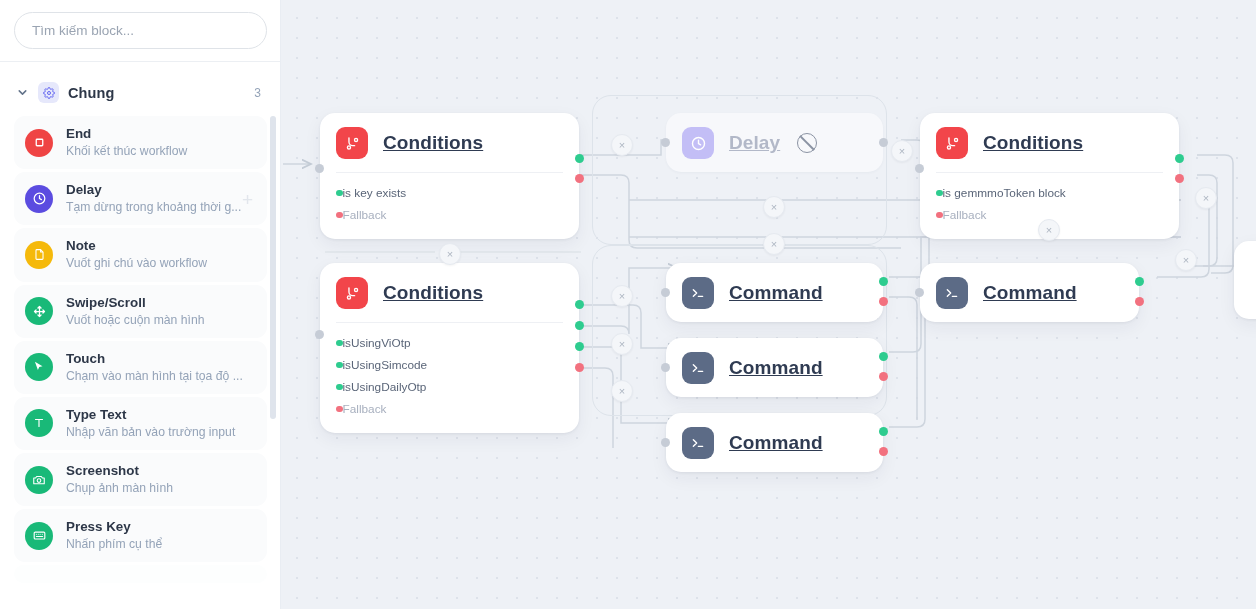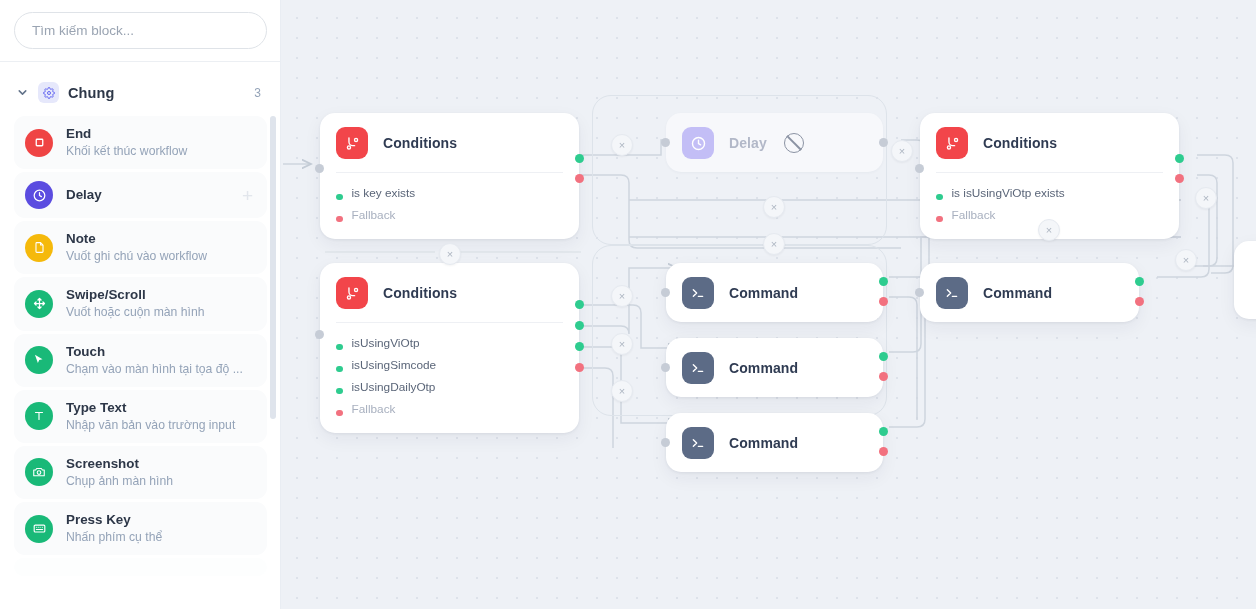--- a/index.html
+++ b/index.html
@@ -123,25 +123,25 @@
   }
   .node-head { display:flex; align-items:center; gap:15px; padding:14px 16px 13px 16px; }
   .node-icon {
     width:32px; height:32px; border-radius:9px;
     display:flex; align-items:center; justify-content:center; flex:0 0 32px;
     color:#fff;
   }
   .ni-cond { background:#f2454a; }
   .ni-cmd  { background:#5c6b86; }
   .ni-delay{ background:#c3bef6; }
-  .node-title { font-size:14px; font-weight:700; color:#2f3b52; letter-spacing:.1px; }
+  .node-title { font-size:19px; font-weight:700; color:#2f3b52; letter-spacing:.1px;text-decoration:underline; }
   .node-title.muted { color:#b2b8c8; font-weight:700; }
   .node-sep { height:1px; background:#eef0f4; margin:0 16px; }
   .node-body { padding:9px 16px 13px 16px; }
-  .cond-row { display:flex; align-items:flex-end; gap:9px; padding:4px 0; }
+  .cond-row { display:flex; align-items:center; padding:4px 0; }
   .cond-dot { width:6.5px; height:6.5px; border-radius:50%; flex:0 0 6.5px; }
   .cond-dot.ok { background:#2ecc8f; }
   .cond-dot.fb { background:#f2717f; }
   .cond-label { font-size:11.8px; color:#5a6578; }
   .cond-label.fb { color:#a8b0bf; }
   .disabled-badge {
     width:20px; height:20px; border-radius:50%;
     border:1.8px solid #8b93a3; position:relative; flex:0 0 20px; margin-left:2px;
   }
   .disabled-badge::after {
@@ -209,20 +209,21 @@
 
       <div class="block-item">
         <span class="block-icon bi-delay">
           <svg viewBox="0 0 24 24" width="15" height="15" fill="none" stroke="currentColor" stroke-width="2">
               <circle cx="12" cy="12" r="8.5"></circle>
               <path d="M12 7.5V12l3 1.8" stroke-linecap="round"></path>
             </svg>
         </span>
         <span class="block-text">
           <span class="block-title" style="display:block">Delay</span>
+          <span class="block-desc" style="display:block">Tạm dừng trong khoảng thời g...</span>
         </span>
         <span class="block-plus">+</span>
       </div>
 
       <div class="block-item">
         <span class="block-icon bi-note">
           <svg viewBox="0 0 24 24" width="13" height="13" fill="none" stroke="currentColor" stroke-width="2" stroke-linejoin="round">
               <path d="M14 3H7a1.5 1.5 0 00-1.5 1.5v15A1.5 1.5 0 007 21h10a1.5 1.5 0 001.5-1.5V7.5z"></path>
               <path d="M14 3v4.5h4.5"></path>
             </svg>
@@ -402,21 +403,21 @@
               <circle cx="7" cy="17.5" r="2.2"></circle>
               <circle cx="17" cy="7" r="2.2"></circle>
             </svg>
         </span>
         <span class="node-title">Conditions</span>
       </div>
       <div class="node-sep"></div>
       <div class="node-body">
         <div class="cond-row">
           <span class="cond-dot ok"></span>
-          <span class="cond-label">is isUsingViOtp exists</span>
+          <span class="cond-label">is gemmmoToken block</span>
         </div>
         <div class="cond-row">
           <span class="cond-dot fb"></span>
           <span class="cond-label fb">Fallback</span>
         </div>
       </div>
       <span class="port in" style="left:-5px; top:51px;"></span>
       <span class="port out-ok" style="right:-5px; top:41px;"></span>
       <span class="port out-fb" style="right:-5px; top:61px;"></span>
     </div>

